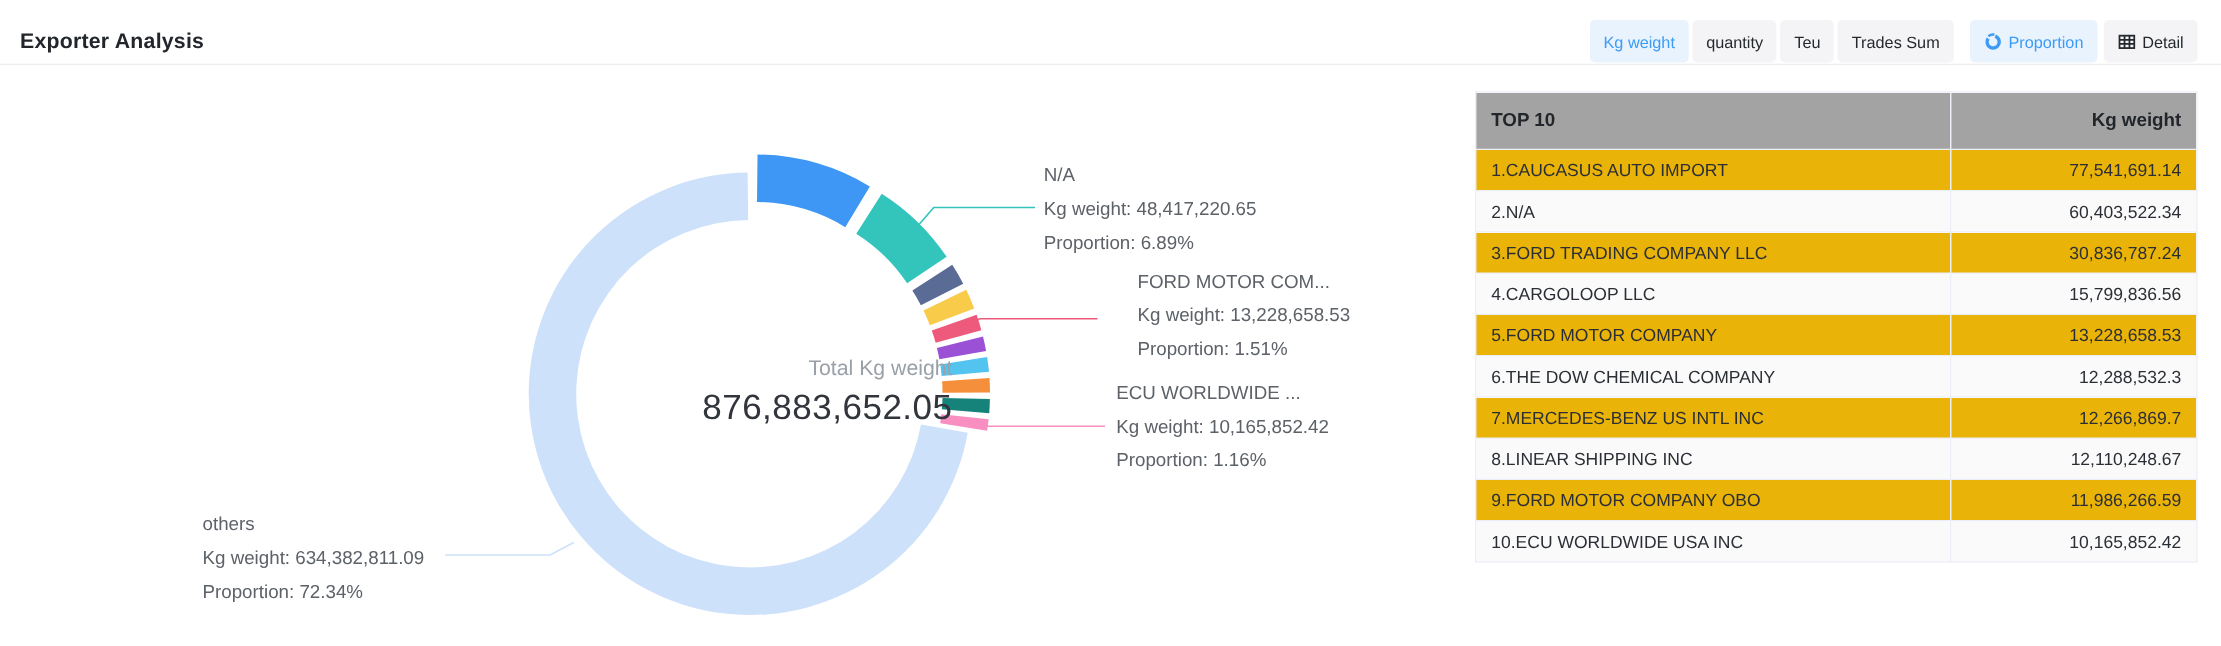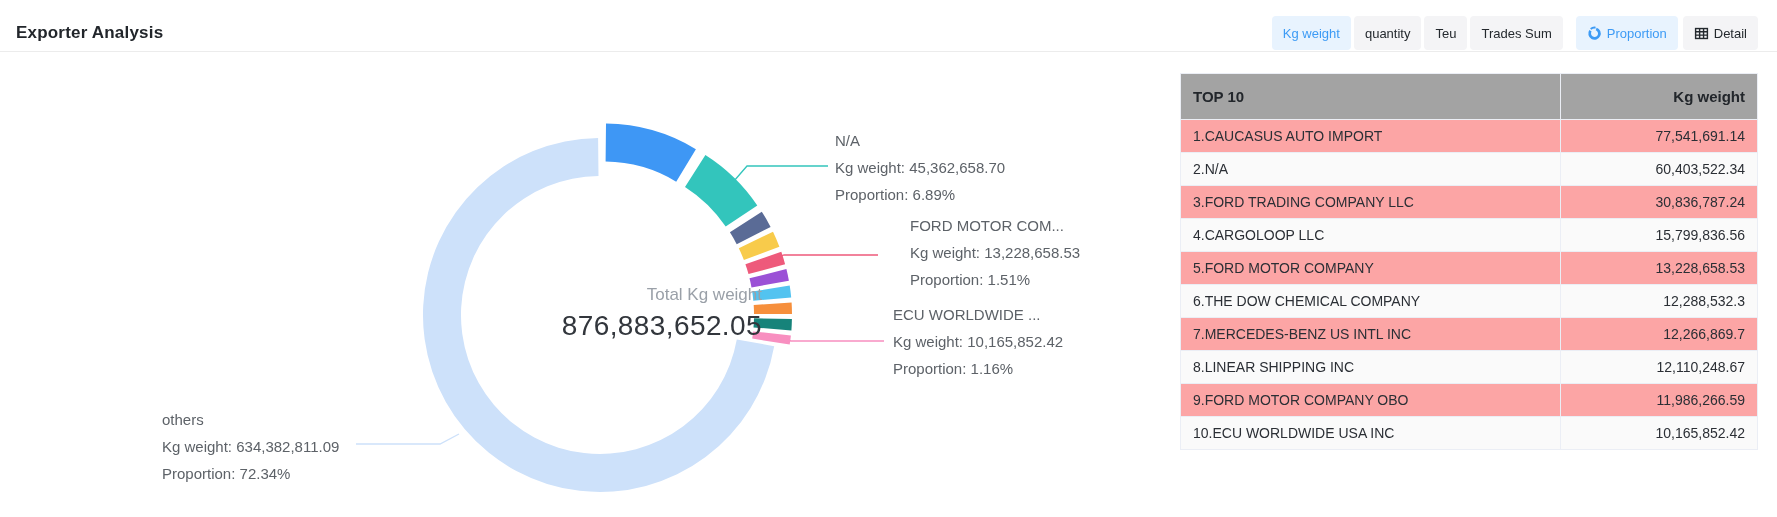--- a/index.html
+++ b/index.html
@@ -25,21 +25,21 @@
   .ann-0{left:835px;top:127px}
   .ann-1{left:910px;top:212px}
   .ann-2{left:893px;top:301px}
   .ann-3{left:162px;top:406px}
 
   .table-wrap{position:absolute;left:1180px;top:73px;z-index:5}
   .top10{border-collapse:collapse;table-layout:fixed;width:577px;font-size:14px}
   .top10 th,.top10 td{border:1px solid #ebeef5;overflow:hidden;white-space:nowrap}
   .top10 th{height:46px;background:#a3a3a3;font-weight:700;font-size:15px;color:#22262b;padding:0 12px;text-align:left}
   .top10 th.num{text-align:right}
-  .top10 td{height:33px;color:#2b2f35;padding:0 12px;background:#fca5a5}
+  .top10 td{height:33px;color:#2b2f35;padding:0 12px;background:#eab308}
   .top10 td.num{text-align:right}
   .top10 tr.stripe td{background:#fafafa}
 </style>
 </head>
 <body>
 
 <header class="header">
   <div class="page-title">Exporter Analysis</div>
   <div class="spacer"></div>
   <div class="tab-group" id="tab-group">
@@ -87,21 +87,21 @@
   </svg>
 
 <div class="center-text">
   <div class="ct-label">Total Kg weight</div>
   <div class="ct-value">876,883,652.05</div>
 </div>
 
 <div id="annotations">
     <div class="ann ann-0">
       <div>N/A</div>
-      <div>Kg weight: 45,362,658.70</div>
+      <div>Kg weight: 48,417,220.65</div>
       <div>Proportion: 6.89%</div>
     </div>
     <div class="ann ann-1">
       <div>FORD MOTOR COM...</div>
       <div>Kg weight: 13,228,658.53</div>
       <div>Proportion: 1.51%</div>
     </div>
     <div class="ann ann-2">
       <div>ECU WORLDWIDE ...</div>
       <div>Kg weight: 10,165,852.42</div>

